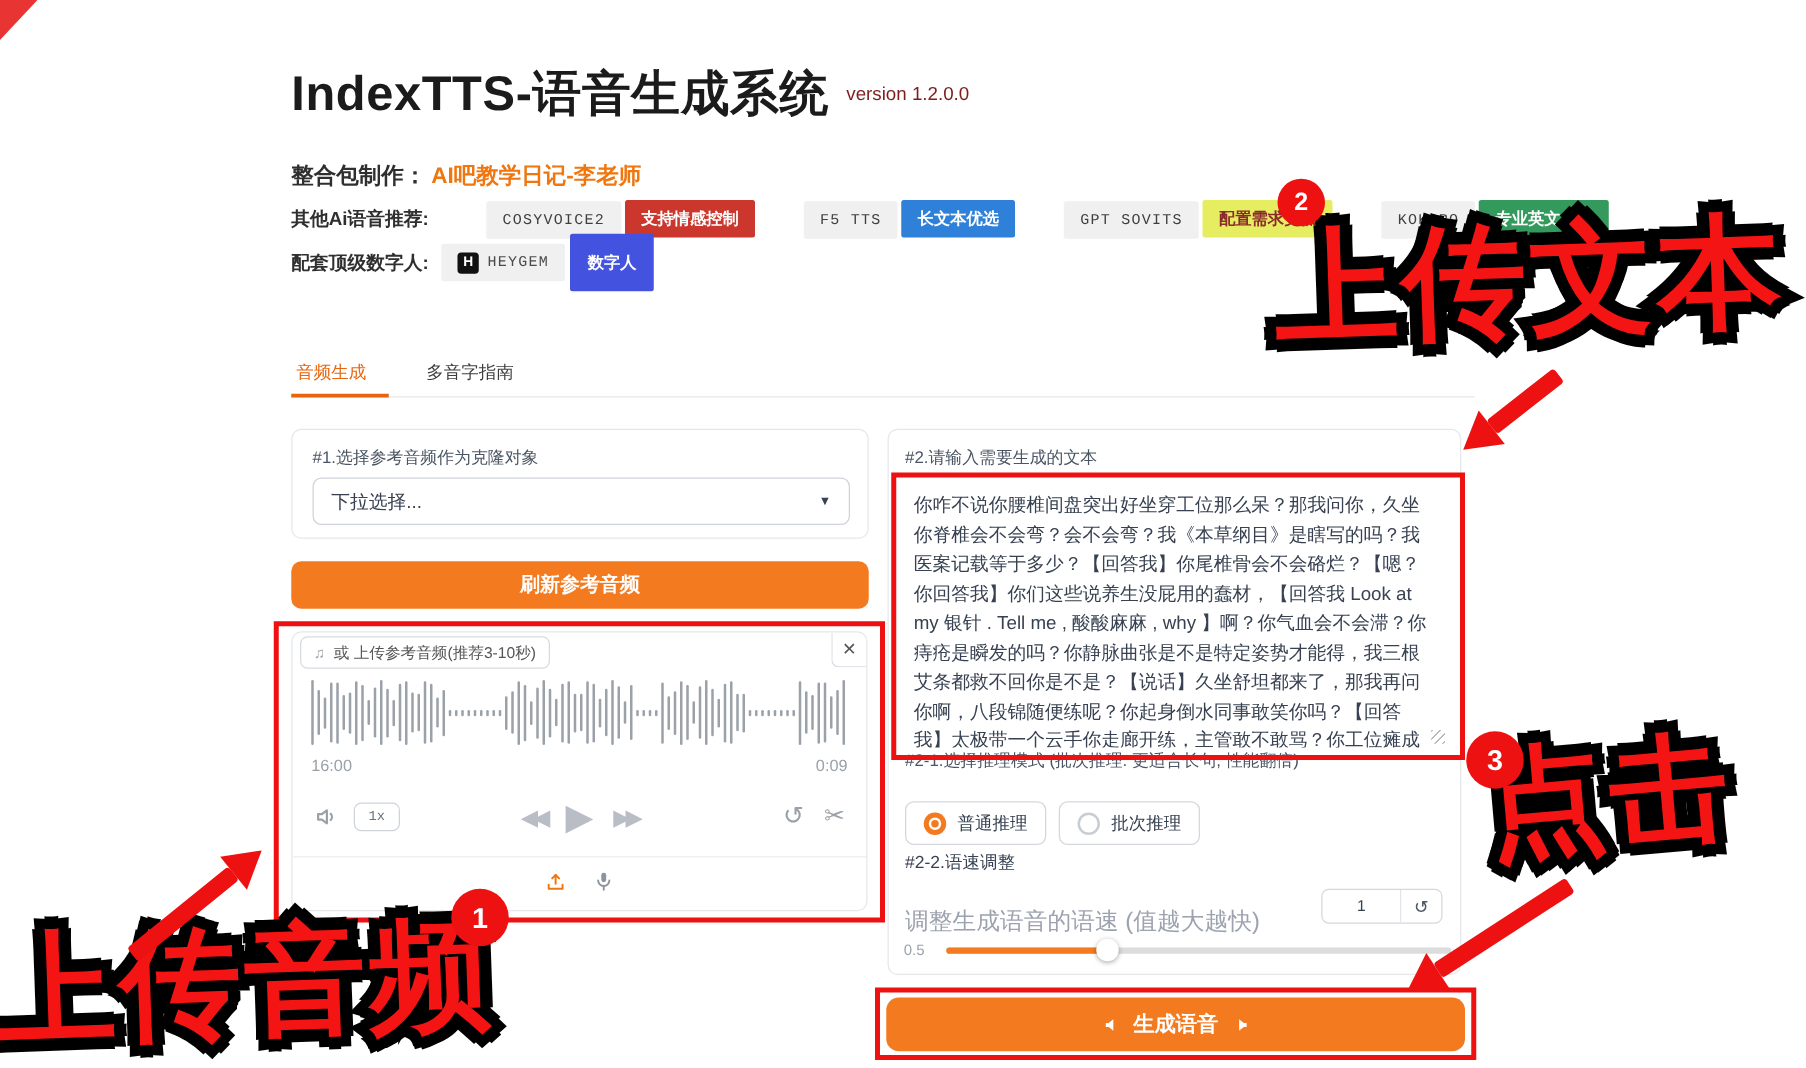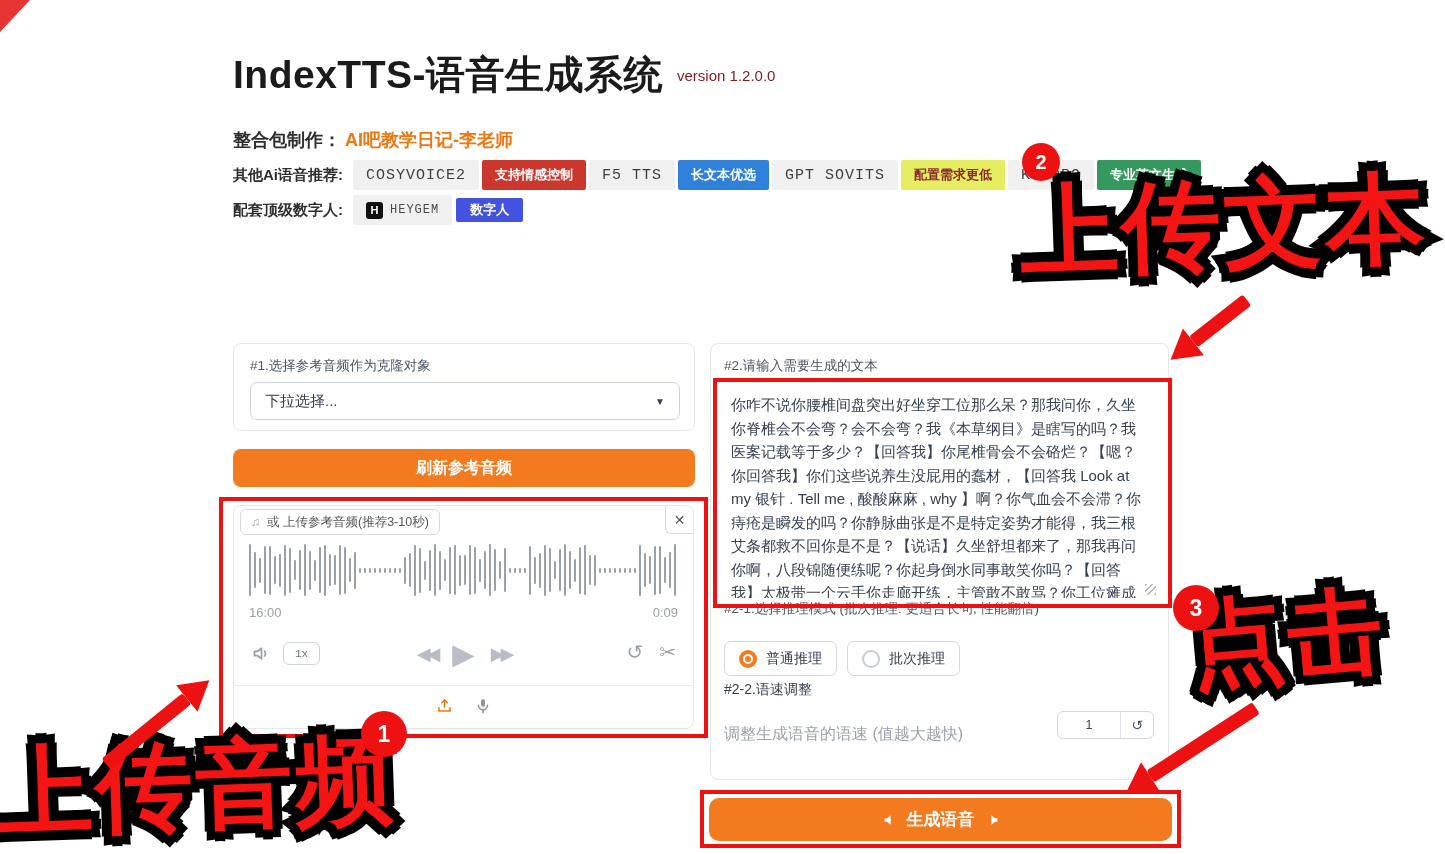--- a/index.html
+++ b/index.html
@@ -12,29 +12,29 @@
   .app-title { font-size:39px; font-weight:700; color:#1b1b1b; letter-spacing:.5px; }
   .app-version { margin-left:14px; font-size:15px; color:#7f1d1d; }
   .maker-row { position:absolute; left:233px; top:128px; font-size:18px; font-weight:700; color:#2f2f2f; }
   .maker-name { color:#f0760f; margin-left:4px; }
 
   .rec-row { position:absolute; left:233px; top:159px; height:32px; display:flex; align-items:center; }
   .dig-row { position:absolute; left:233px; top:194px; height:32px; display:flex; align-items:center; }
   .row-label { font-size:15px; font-weight:700; color:#2f2f2f; margin-right:10px; }
   .badge { display:inline-flex; align-items:center; justify-content:center; height:30px;
            padding:0 13px; margin-right:3px; border-radius:2px; font-size:13px; cursor:pointer; }
-  .badge.spaced { font-family:"Liberation Mono","DejaVu Sans Mono",monospace; font-size:15px; letter-spacing:1px; }
+  .badge.spaced { font-family:"Liberation Mono","DejaVu Sans Mono",monospace; font-size:12px; letter-spacing:1px;margin-left:36px; }
   .badge.bold { font-weight:700; }
   .badge-heygem { background:#f0f0f0; color:#4a4a4a; display:inline-flex; align-items:center; gap:7px;
                   height:30px; padding:0 13px; margin-right:4px; border-radius:2px;
                   font-family:"Liberation Mono","DejaVu Sans Mono",monospace; font-size:12px; letter-spacing:1px; cursor:pointer; }
   .heygem-ico { width:17px; height:17px; background:#111; color:#fff; border-radius:3px;
                 display:inline-flex; align-items:center; justify-content:center; font-weight:700; font-size:11px;
                 font-family:"Liberation Sans",sans-serif; letter-spacing:0; }
-  .badge-avatar { color:#fff; font-weight:700; height:24px; padding:0 14px; border-radius:2px;
+  .badge-avatar { color:#fff; font-weight:700; height:46px; padding:0 14px; border-radius:2px;
                   display:inline-flex; align-items:center; font-size:13px; cursor:pointer; }
 
   
   .tab-bar { position:absolute; left:233px; top:283px; width:947px; display:flex; border-bottom:1px solid #e8e8e8; }
   .tab { padding:6px 18px 8px 4px; margin-right:26px; font-size:14px; color:#3d3d3d; cursor:pointer; }
   .tab.active { color:#e8650f; border-bottom:3px solid #e8650f; margin-bottom:-1px; }
 
   
   .card { position:absolute; background:#fff; border:1px solid #e5e7eb; border-radius:8px; }
   .sec-label { font-size:13.5px; color:#4b5563; }
@@ -85,21 +85,21 @@
   .resize-handle { position:absolute; left:434px; top:240px; width:11px; height:11px;
                    background:repeating-linear-gradient(135deg,#b9b9b9 0 1.5px,transparent 1.5px 4.5px); }
   #label-mode { position:absolute; left:13px; top:256px; }
   .radio-group { position:absolute; left:13px; top:297px; display:flex; gap:10px; }
   .radio-box { height:35px; border:1px solid #d4d8dd; border-radius:7px; padding:0 14px; display:flex;
                align-items:center; gap:9px; font-size:14px; color:#374151; cursor:pointer; background:#fff; }
   .radio { width:18px; height:18px; border-radius:50%; border:2px solid #c8cdd4; background:#fff; position:relative; flex:0 0 auto; }
   .radio.checked { border:none; background:#f47a1f; }
   .radio.checked::after { content:""; position:absolute; inset:4px; border:2px solid #fff; border-radius:50%; }
   #label-speed { position:absolute; left:13px; top:337px; font-size:14px; color:#374151; }
-  #label-speed-desc { position:absolute; left:13px; top:380px; font-size:16px; color:#9ca3af; }
+  #label-speed-desc { position:absolute; left:13px; top:380px; font-size:19px; color:#9ca3af; }
   .num-group { position:absolute; left:346px; top:367px; width:97px; height:28px; border:1px solid #d4d8dd;
                border-radius:6px; display:flex; overflow:hidden; background:#fff; }
   .num-val { flex:1; display:flex; align-items:center; justify-content:center; font-size:12.5px; color:#374151; }
   .num-reset { width:33px; border-left:1px solid #e2e5e9; display:flex; align-items:center; justify-content:center;
                font-size:14px; color:#4b5563; cursor:pointer; }
   .slider-row { position:absolute; left:12px; top:409px; width:438px; display:flex; align-items:center; }
   .slider-min { font-size:12px; color:#9ca3af; width:24px; }
   .slider-track { position:relative; flex:1; height:5px; background:#dcdcdc; border-radius:3px; margin-left:10px; cursor:pointer; }
   .slider-fill { position:absolute; left:0; top:0; bottom:0; width:32%; background:#f47a1f; border-radius:3px; }
   .slider-thumb { position:absolute; left:calc(32% - 9px); top:-7px; width:18px; height:18px; background:#fff;
@@ -160,20 +160,24 @@
 
   <div class="dig-row">
     <span class="row-label">配套顶级数字人:</span>
     <span class="badge-heygem">
       <span class="heygem-ico">H</span>
       <span>HEYGEM</span>
     </span>
     <span class="badge-avatar" id="avatar-badge" style="background: rgb(67, 83, 224);">数字人</span>
   </div>
 
+  <div class="tab-bar">
+      <div class="tab active">音频生成</div>
+      <div class="tab">多音字指南</div>
+    </div>
 
   <div class="card" id="card-select">
     <div class="sec-label">#1.选择参考音频作为克隆对象</div>
     <div class="select-box">
       <span>下拉选择...</span>
       <span class="select-caret">▼</span>
     </div>
   </div>
 
   <button class="btn-refresh">刷新参考音频</button>
@@ -325,20 +329,27 @@
           <span class="radio"></span>
           <span>批次推理</span>
         </label>
       </div>
     <div id="label-speed">#2-2.语速调整</div>
     <div id="label-speed-desc">调整生成语音的语速 (值越大越快)</div>
     <div class="num-group">
       <span class="num-val">1</span>
       <span class="num-reset">↺</span>
     </div>
+    <div class="slider-row">
+      <span class="slider-min">0.5</span>
+      <span class="slider-track">
+        <span class="slider-fill" style="width: 32%;"></span>
+        <span class="slider-thumb" style="left: calc(32% - 9px);"></span>
+      </span>
+    </div>
   </div>
 
   <button class="btn-generate">
     <svg width="16" height="16" viewBox="0 0 24 24">
         <path d="M4 9.5v5h3.5L13 19V5L7.5 9.5H4z" fill="#fff"></path>
       </svg>
     <span>生成语音</span>
     <svg width="16" height="16" viewBox="0 0 24 24" style="transform:scaleX(-1)">
         <path d="M4 9.5v5h3.5L13 19V5L7.5 9.5H4z" fill="#fff"></path>
       </svg>

